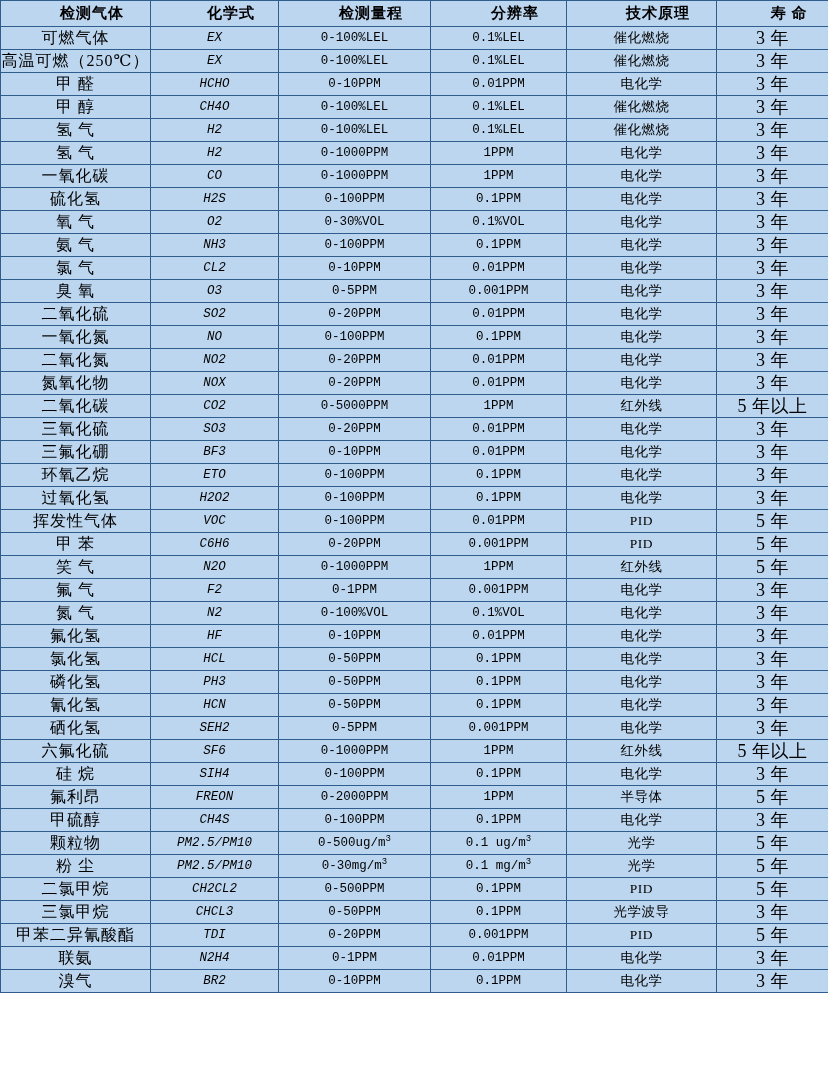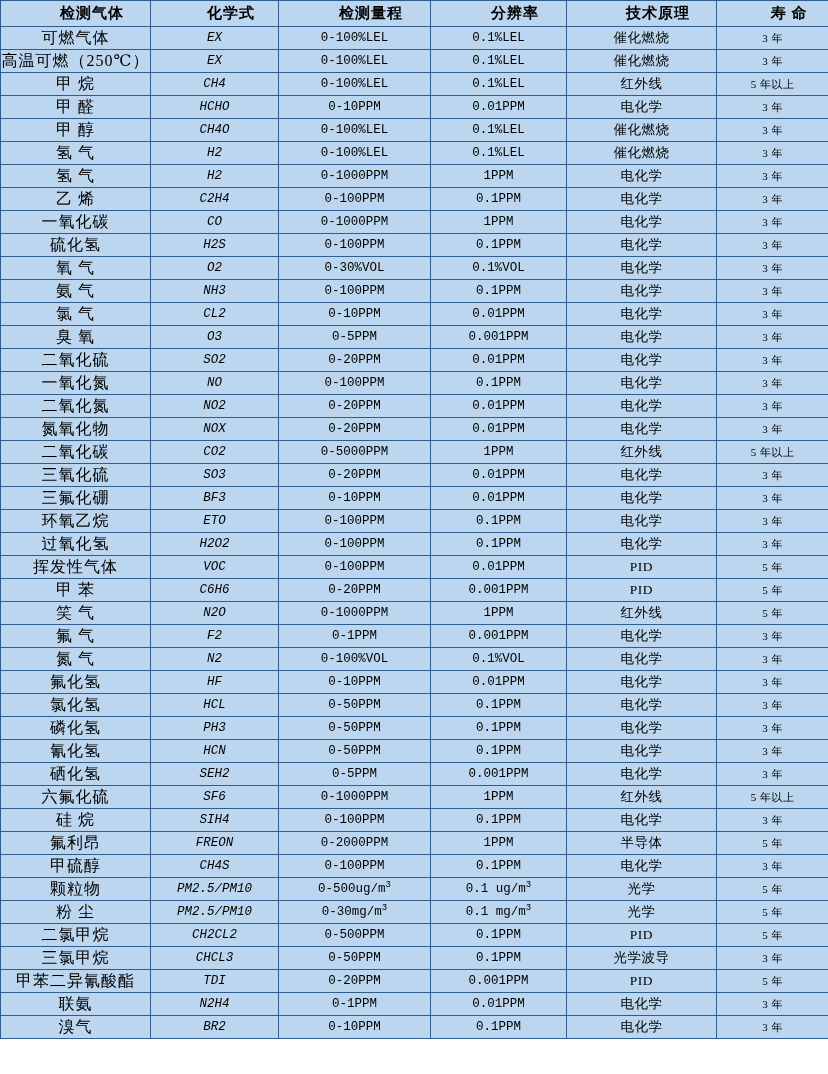--- a/index.html
+++ b/index.html
@@ -48,21 +48,21 @@
   #gas-table td.c-range,
   #gas-table td.c-res {
     font-family: "Liberation Mono", "DejaVu Sans Mono", monospace;
     font-size: 12.5px;
   }
   #gas-table td.c-tech {
     font-size: 13.5px;
     letter-spacing: 0.5px;
   }
   #gas-table td.c-life {
-    font-size: 11px;
+    font-size: 18px;
     letter-spacing: 0.5px;
   }
   .col-name  { width: 150px; }
   .col-form  { width: 128px; }
   .col-range { width: 152px; }
   .col-res   { width: 136px; }
   .col-tech  { width: 150px; }
   .col-life  { width: 112px; }
   sup { font-size: 9px; vertical-align: super; line-height: 0; }
 </style>
@@ -99,28 +99,20 @@
       </tr>
       <tr>
         <td class="c-name">高温可燃（250℃）</td>
         <td class="c-formula">EX</td>
         <td class="c-range">0-100%LEL</td>
         <td class="c-res">0.1%LEL</td>
         <td class="c-tech">催化燃烧</td>
         <td class="c-life">3 年</td>
       </tr>
       <tr>
-        <td class="c-name">甲 烷</td>
-        <td class="c-formula">CH4</td>
-        <td class="c-range">0-100%LEL</td>
-        <td class="c-res">0.1%LEL</td>
-        <td class="c-tech">红外线</td>
-        <td class="c-life">5 年以上</td>
-      </tr>
-      <tr>
         <td class="c-name">甲 醛</td>
         <td class="c-formula">HCHO</td>
         <td class="c-range">0-10PPM</td>
         <td class="c-res">0.01PPM</td>
         <td class="c-tech">电化学</td>
         <td class="c-life">3 年</td>
       </tr>
       <tr>
         <td class="c-name">甲 醇</td>
         <td class="c-formula">CH4O</td>
@@ -139,28 +131,20 @@
       </tr>
       <tr>
         <td class="c-name">氢 气</td>
         <td class="c-formula">H2</td>
         <td class="c-range">0-1000PPM</td>
         <td class="c-res">1PPM</td>
         <td class="c-tech">电化学</td>
         <td class="c-life">3 年</td>
       </tr>
       <tr>
-        <td class="c-name">乙 烯</td>
-        <td class="c-formula">C2H4</td>
-        <td class="c-range">0-100PPM</td>
-        <td class="c-res">0.1PPM</td>
-        <td class="c-tech">电化学</td>
-        <td class="c-life">3 年</td>
-      </tr>
-      <tr>
         <td class="c-name">一氧化碳</td>
         <td class="c-formula">CO</td>
         <td class="c-range">0-1000PPM</td>
         <td class="c-res">1PPM</td>
         <td class="c-tech">电化学</td>
         <td class="c-life">3 年</td>
       </tr>
       <tr>
         <td class="c-name">硫化氢</td>
         <td class="c-formula">H2S</td>

